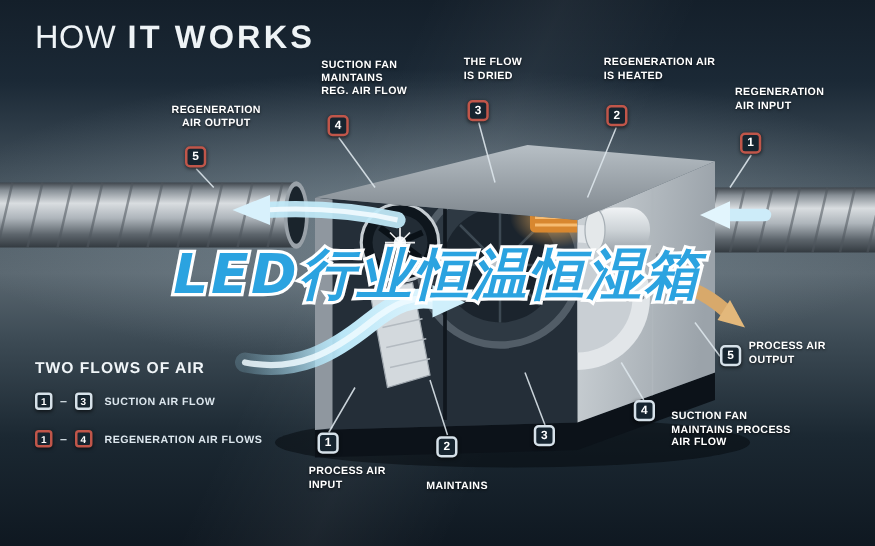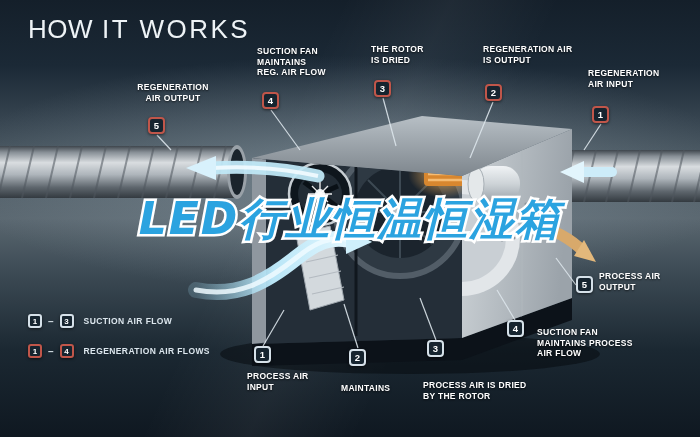--- a/index.html
+++ b/index.html
@@ -3,21 +3,21 @@
 <meta charset="utf-8">
 <style>
   *{margin:0;padding:0;box-sizing:border-box}
   html,body{width:700px;height:437px;overflow:hidden;background:#0f1821;font-family:"Liberation Sans",sans-serif}
   .stage{position:relative;width:700px;height:437px;overflow:hidden;
     background:linear-gradient(180deg,#141f2a 0%,#1b2936 15%,#4e5c66 38%,#5a6770 50%,#3d4b55 62%,#1b2832 80%,#0f1821 100%)}
   .ray{position:absolute;inset:0;background:linear-gradient(115deg,transparent 38%,rgba(255,255,255,.05) 50%,transparent 62%);pointer-events:none}
   svg.scene,svg.wm{position:absolute;left:0;top:0}
   .app-title{position:absolute;left:28px;top:14px;font-size:26px;color:#eef3f6;letter-spacing:.5px;white-space:nowrap}
   .app-title .t1{font-weight:400}
-  .app-title .t2{font-weight:400;margin-left:9px;letter-spacing:2.5px}
+  .app-title .t2{font-weight:700;margin-left:9px;letter-spacing:2.5px}
   .callout-label{position:absolute;font-size:8.5px;font-weight:bold;line-height:10.5px;letter-spacing:.3px;color:#fff;
     white-space:pre-line;text-shadow:0 1px 2px rgba(0,0,0,.65)}
   .badge{position:absolute;width:17px;height:17px;border-radius:4px;background:#16242f;display:flex;align-items:center;
     justify-content:center;font-size:9.5px;font-weight:bold;color:#fff;box-shadow:0 1px 3px rgba(0,0,0,.55)}
   .badge.regen{border:2px solid #c0564a}
   .badge.process{border:2px solid #d6e1e9}
   .badge.sm{position:static;width:14px;height:14px;font-size:8px;border-radius:3px}
   
   .lbl-5r{left:128px;top:82px;width:90px;text-align:center}
   .bdg-5r{left:148px;top:117px}
@@ -225,52 +225,51 @@
 
   <div class="callout-label lbl-5r">REGENERATION
 AIR OUTPUT</div>
   <div class="badge regen bdg-5r">5</div>
 
   <div class="callout-label lbl-4r">SUCTION FAN
 MAINTAINS
 REG. AIR FLOW</div>
   <div class="badge regen bdg-4r">4</div>
 
-  <div class="callout-label lbl-3r">THE ROTOR
+  <div class="callout-label lbl-3r">THE FLOW
 IS DRIED</div>
   <div class="badge regen bdg-3r">3</div>
 
   <div class="callout-label lbl-2r">REGENERATION AIR
-IS OUTPUT</div>
+IS HEATED</div>
   <div class="badge regen bdg-2r">2</div>
 
   <div class="callout-label lbl-1r">REGENERATION
 AIR INPUT</div>
   <div class="badge regen bdg-1r">1</div>
 
   <div class="badge process bdg-1p">1</div>
   <div class="callout-label lbl-1p">PROCESS AIR
 INPUT</div>
 
   <div class="badge process bdg-2p">2</div>
   <div class="callout-label lbl-2p">MAINTAINS</div>
 
   <div class="badge process bdg-3p">3</div>
-  <div class="callout-label lbl-3p">PROCESS AIR IS DRIED
-BY THE ROTOR</div>
 
   <div class="badge process bdg-4p">4</div>
   <div class="callout-label lbl-4p">SUCTION FAN
 MAINTAINS PROCESS
 AIR FLOW</div>
 
   <div class="badge process bdg-5p">5</div>
   <div class="callout-label lbl-5p">PROCESS AIR
 OUTPUT</div>
 
+  <div class="legend-heading">TWO FLOWS OF AIR</div>
   <div class="legend-row r1">
     <div class="badge process sm">1</div>
     <span class="legend-dash">–</span>
     <div class="badge process sm">3</div>
     <span class="legend-label">SUCTION AIR FLOW</span>
   </div>
   <div class="legend-row r2">
     <div class="badge regen sm">1</div>
     <span class="legend-dash">–</span>
     <div class="badge regen sm">4</div>

